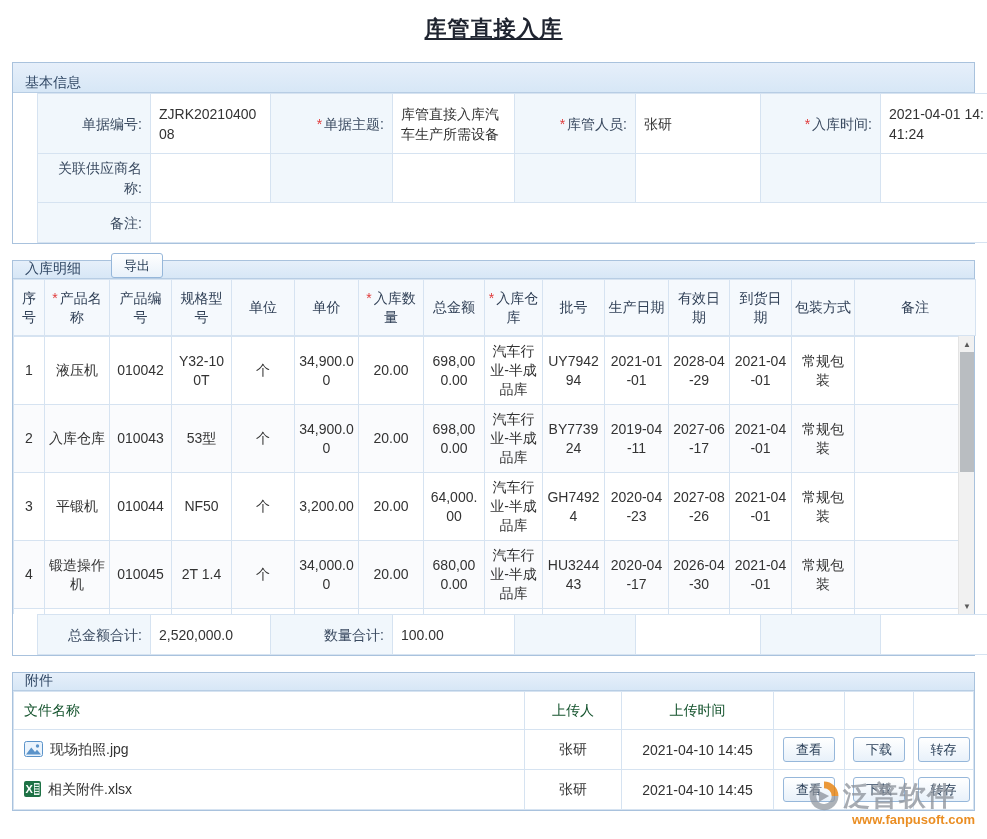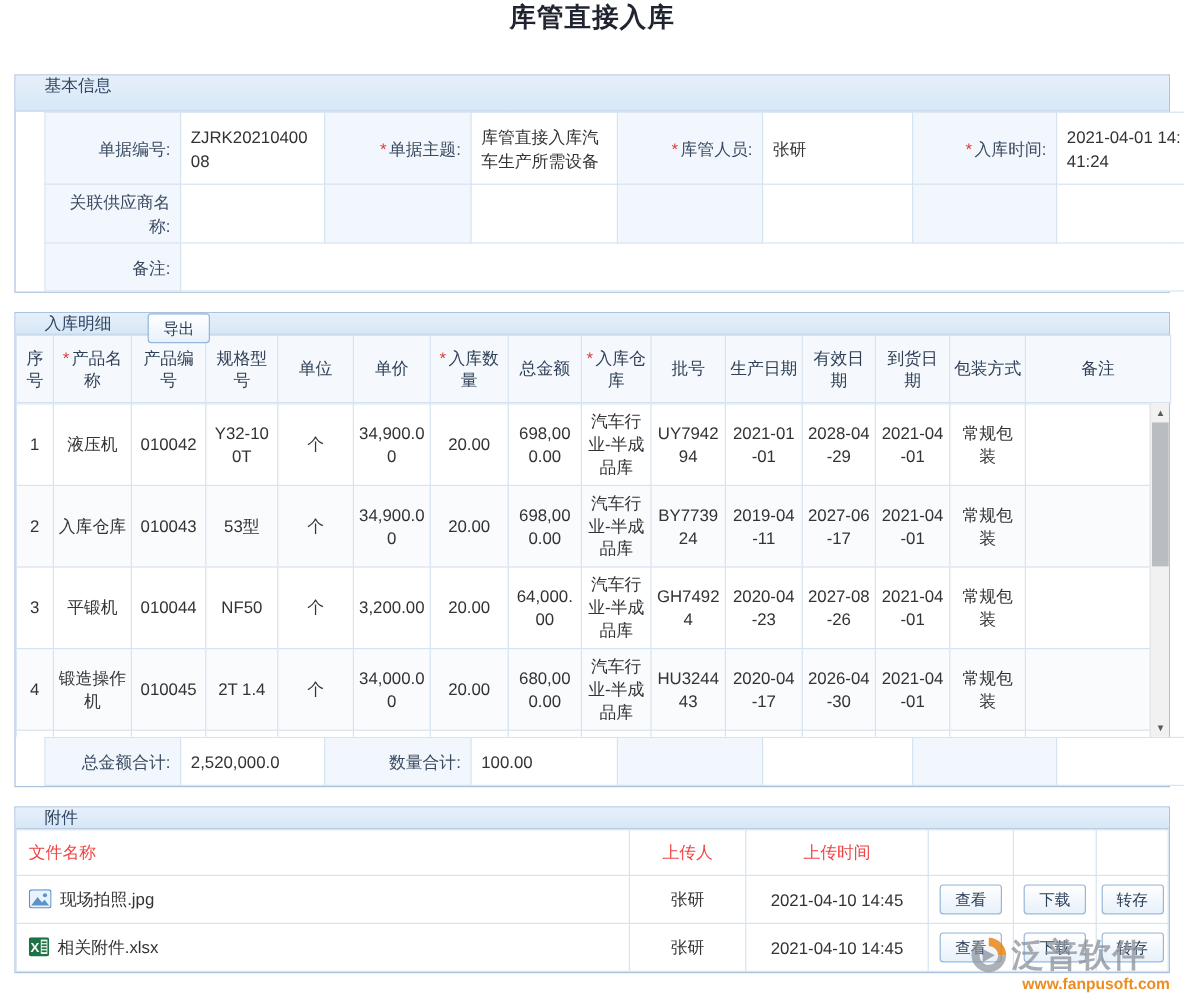--- a/index.html
+++ b/index.html
@@ -2,26 +2,26 @@
 <html><head>
 <meta charset="utf-8">
 <style>
   html,body{margin:0;padding:0;background:#fff;}
   .page{
     position:relative;width:987px;height:839px;overflow:hidden;
     font-family:"Liberation Sans","DejaVu Sans",sans-serif;
     color:#333;background:#fff;box-sizing:border-box;
   }
   .page-title{
-    height:62px;box-sizing:border-box;text-align:center;
-    font-size:22px;font-weight:bold;color:#1f2430;letter-spacing:1px;
+    height:62px;box-sizing:border-box;padding-top:14px;text-align:center;
+    font-size:22px;font-weight:bold;color:#1f2430;letter-spacing:1px;text-decoration:underline;
   }
   .box{margin:0 12px 16px 12px;border:1px solid #a9c2dd;background:#fff;}
   .sec-hd{
-    box-sizing:border-box;padding:0 24px;display:flex;align-items:flex-start;gap:10px;
+    box-sizing:border-box;padding:0 12px;display:flex;align-items:flex-end;gap:10px;
     background:linear-gradient(180deg,#e6effa 0%,#d7e7f6 100%);
     border-bottom:1px solid #b7cde4;color:#2f4663;font-size:14px;
   }
   .sec-hd.h30{height:30px;} .sec-hd.h34{height:18px;}
   table{border-collapse:collapse;table-layout:fixed;}
   .grid{width:100%;margin-left:24px;}
   .grid td{
     border:1px solid #d6e3f1;font-size:14px;color:#333;
     padding:4px 8px;box-sizing:border-box;vertical-align:middle;
     word-break:break-all;line-height:20px;
@@ -55,21 +55,21 @@
   .btn{
     display:inline-block;min-width:52px;height:25px;line-height:23px;
     border:1px solid #96b7da;border-radius:3px;text-align:center;
     background:linear-gradient(180deg,#ffffff 0%,#e8f1fa 100%);
     color:#2b4059;font-size:13px;padding:0 8px;box-sizing:border-box;cursor:pointer;
   }
   .export{margin-left:20px;}
   
   .att{width:100%;}
   .att th,.att td{border:1px solid #d6e3f1;font-size:14px;font-weight:normal;box-sizing:border-box;}
-  .att th{height:38px;color:#ef4444;background:#fff;text-align:center;}
+  .att th{height:38px;color:#14532d;background:#fff;text-align:center;}
   .att th.fn{text-align:left;padding-left:10px;}
   .att td{height:40px;text-align:center;color:#333;}
   .att td.fn{text-align:left;padding-left:10px;}
   .fitem{display:flex;align-items:flex-start;gap:7px;}
   .fitem svg{flex:0 0 auto;}
   
   .wm{
     position:absolute;right:12px;top:778px;width:168px;z-index:5;
     pointer-events:none;opacity:.9;text-align:right;
   }

